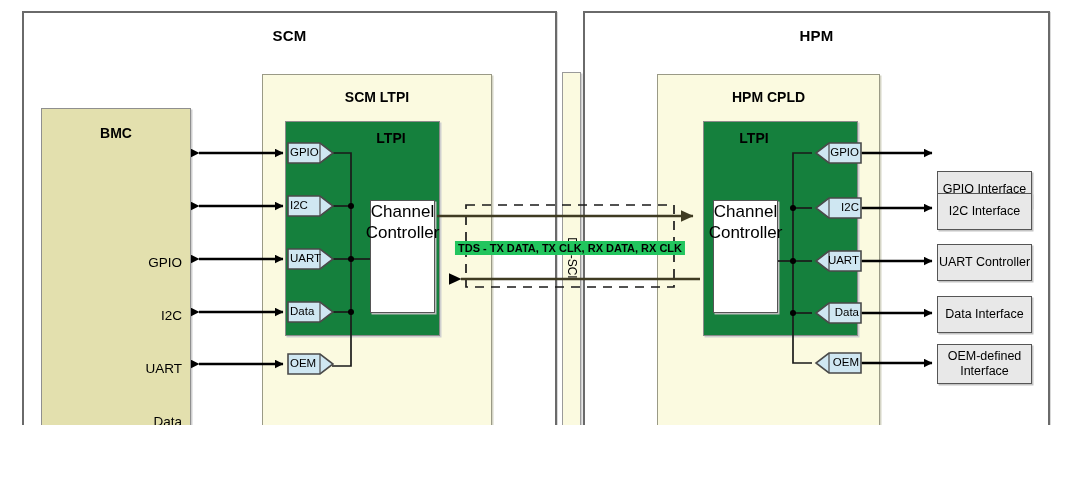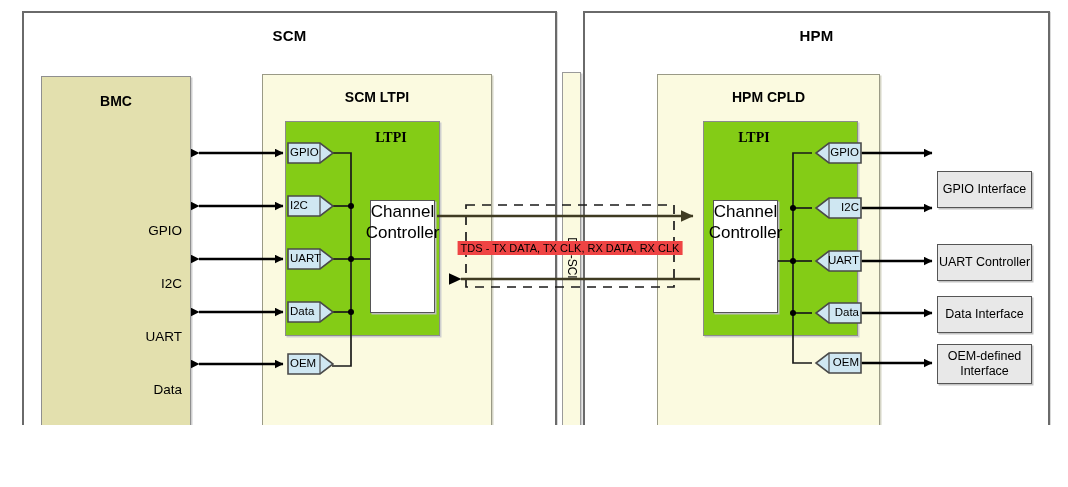--- a/index.html
+++ b/index.html
@@ -17,20 +17,21 @@
   }
   .frame-title{
     position:absolute;left:0;right:0;top:14px;text-align:center;
     font-size:15px;font-weight:bold;color:#000;letter-spacing:.2px;
   }
 
   
   .bmc{
     background:#e3e0ae;border:1.5px solid #8f8f8f;
     box-shadow:1.5px 1.5px 0 #cfcfcf;
+    margin-top:32px;
   }
   .bmc-title{
     position:absolute;left:0;right:0;top:16px;text-align:center;
     font-size:14px;font-weight:bold;color:#000;
   }
   .bmc-port-label{
     position:absolute;right:8px;transform:translateY(-50%);
     font-size:13.5px;color:#000;white-space:nowrap;text-align:right;
   }
 
@@ -39,23 +40,22 @@
     background:#fbfae0;border:1.5px solid #9a9a86;
     box-shadow:1.5px 1.5px 0 #d5d5c6;
   }
   .chip-title{
     position:absolute;left:0;right:0;top:14px;text-align:center;
     font-size:14px;font-weight:bold;color:#000;
   }
 
   
   .ltpi{
-    background:#84cc16;border:1.5px solid #8b8b8b;
+    background:#15803d;border:1.5px solid #8b8b8b;
     box-shadow:1.5px 1.5px 0 #cfcfcf;
-    font-family:Liberation Serif, serif;
   }
   .ltpi-title{
     position:absolute;top:8px;text-align:center;
     font-size:14px;font-weight:bold;color:#000;
   }
 
   
   .ctrl{
     background:#ffffff;border:1.5px solid #555;
     box-shadow:1.5px 1.5px 0 #bdbdbd;
@@ -92,22 +92,22 @@
     line-height:1;
   }
   .port.left .ptxt{left:3px;}
   .port.right .ptxt{right:3px;}
 
   
   .wires{position:absolute;left:0;top:0;width:1068px;height:487px;overflow:visible;pointer-events:none;}
 
   .tds-label{
     position:absolute;transform:translate(-50%,-50%);
-    background:#ef4444;padding:1px 3px;
-    font-size:11px;color:#000;white-space:nowrap;
+    background:#22c55e;padding:1px 3px;
+    font-size:11px;color:#000;white-space:nowrap;font-weight:bold;
   }
 </style>
 </head>
 <body>
 
 <div id="stage">
 
   <div class="box frame" style="left:22px;top:11px;width:535px;height:461px;">
     <div class="frame-title">SCM</div>
   </div>
@@ -154,20 +154,23 @@
 
   <div class="box ctrl" style="left:713px;top:200px;width:65px;height:113px;">
     <div>
       <span>Channel</span><br>
       <span>Controller</span>
     </div>
   </div>
 
   <div class="box iface" style="left:937px;top:135px;width:95px;height:37px;margin-top:36px;">
     <div>GPIO Interface</div>
+  </div>
+  <div class="box iface" style="left:937px;top:193px;width:95px;height:37px;">
+    <div>I2C Interface</div>
   </div>
   <div class="box iface" style="left:937px;top:244px;width:95px;height:37px;">
     <div>UART Controller</div>
   </div>
   <div class="box iface" style="left:937px;top:344px;width:95px;height:40px;">
     <div>
       <span>OEM-defined</span><br>
       <span>Interface</span>
     </div>
   </div>

